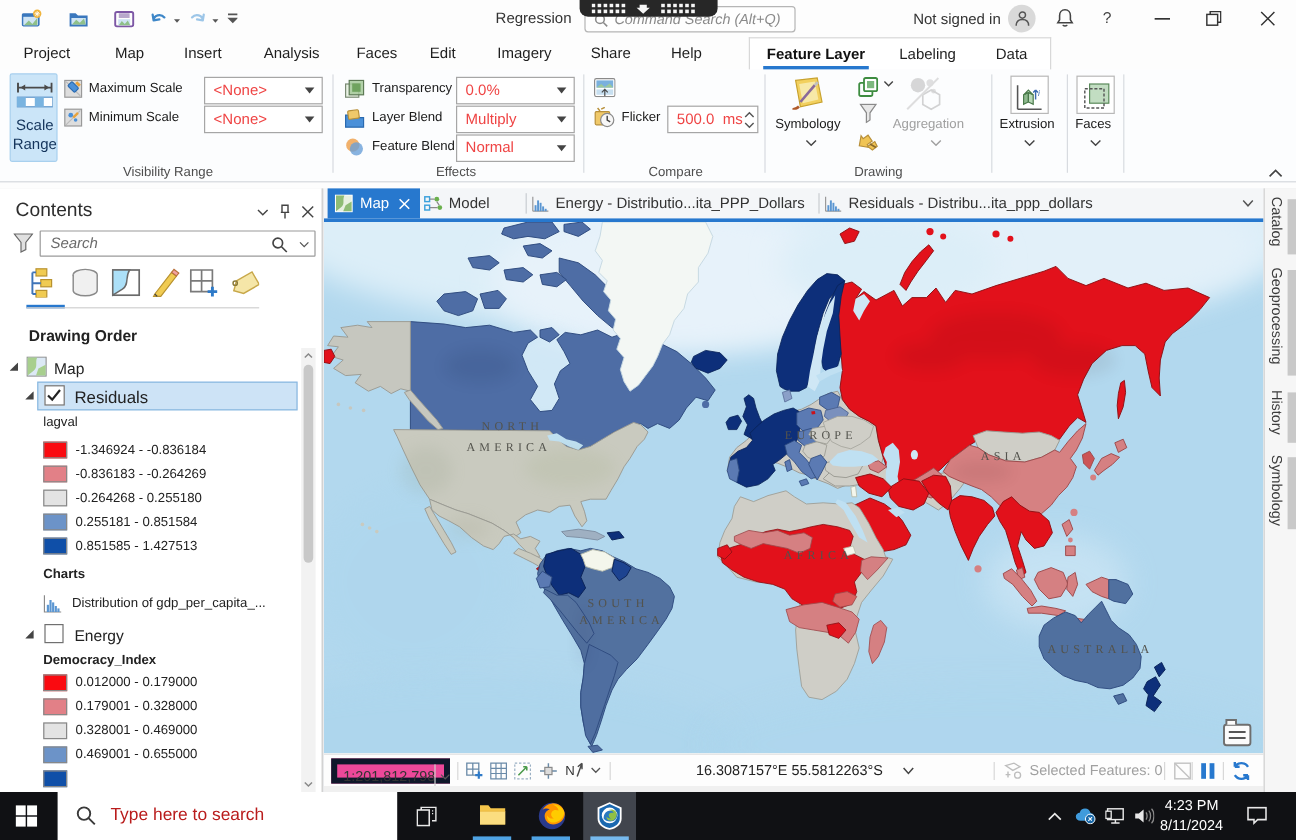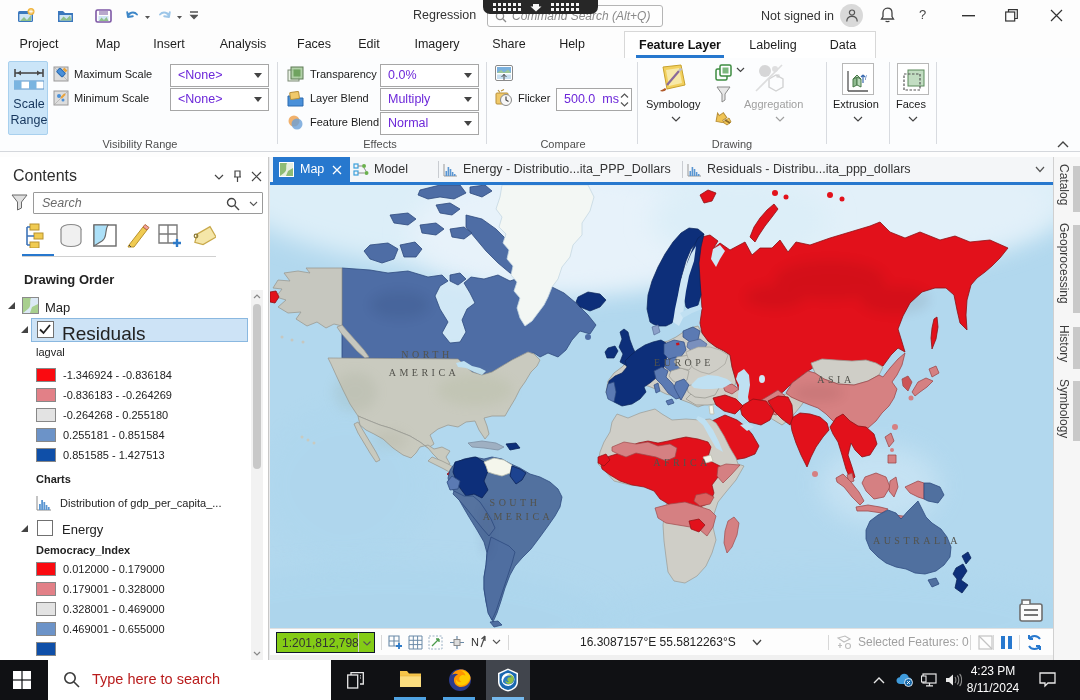--- a/index.html
+++ b/index.html
@@ -13,21 +13,21 @@
 
 
 #tabsrow { position:absolute; left:0; top:31px; width:1080px; height:27px; background:#fdfdfd; }
 .rtab { position:absolute; top:0; height:27px; line-height:27px; font-size:12.5px; color:#1e1e1e; text-align:center; }
 #ctxgroup { position:absolute; left:624px; top:0px; width:252px; height:27px; background:#ffffff; border:1px solid #d8d8d8; border-bottom:none; }
 
 
 #ribbon { position:absolute; left:0; top:58px; width:1080px; height:94px; background:#fcfdfe; border-bottom:1px solid #d4d7dc; }
 .vsep { position:absolute; top:4px; height:82px; width:1px; background:#d8dbe0; }
 .glabel { position:absolute; top:80px; height:14px; font-size:11px; color:#4e4e4e; text-align:center; }
-.combo { position:absolute; height:23px; background:#fff; border:1px solid #a6a6a6; font-size:12.5px; color:#6d28d9; line-height:21px; padding-left:7px; }
+.combo { position:absolute; height:23px; background:#fff; border:1px solid #a6a6a6; font-size:12.5px; color:#ef4444; line-height:21px; padding-left:7px; }
 .combo .arr { position:absolute; right:6px; top:8px; width:0; height:0; border-left:4px solid transparent; border-right:4px solid transparent; border-top:5px solid #444; }
 .rlbl { position:absolute; font-size:11px; color:#1a1a1a; }
 
 
 #content { position:absolute; left:0; top:157px; width:1080px; height:503px; background:#e9eaec; }
 
 
 #cpanel { position:absolute; left:0; top:0; width:269px; height:503px; background:#ffffff; border-right:1px solid #c8c8c8; }
 #cpanel .title { position:absolute; left:13px; top:10px; font-size:16px; color:#2e2e2e; }
 #searchbox { position:absolute; left:33px; top:35px; width:230px; height:22px; border:1px solid #9a9a9a; border-radius:1px; background:#fff; }
@@ -400,21 +400,21 @@
       <span class="abs treetxt" style="left:45px; top:143px; font-size:13px;">Map</span>
       <div class="abs" style="left:31px; top:161px; width:217px; height:24px; background:#cde3f6; border:1px solid #8ab8e0;"></div>
       <svg class="abs" style="left:21px; top:169px;" width="8" height="8" viewBox="0 0 8 8">
           <path d="M7,0 L7,7 L0,7 Z" fill="#444"></path>
         </svg>
       <div class="abs" style="left:37px; top:164px; width:17px; height:17px; background:#fff; border:1.5px solid #707070;">
         <svg class="abs" style="left:1px; top:2px;" width="12" height="11" viewBox="0 0 12 11">
             <path d="M1,5.5 L4.5,9 L11,1" fill="none" stroke="#222" stroke-width="1.8"></path>
           </svg>
       </div>
-      <span class="abs treetxt" style="left:62px; top:166px; font-size:19px;">Residuals</span>
+      <span class="abs treetxt" style="left:62px; top:166px; font-size:14px;">Residuals</span>
       <span class="abs treetxt" style="left:36px; top:189px;">lagval</span>
 
       <div class="sw" style="top:211px; background:#fa0a10;"></div>
         <span class="abs treetxt" style="left:63px; top:212px;">-1.346924 - -0.836184</span>
       <div class="sw" style="top:231px; background:#e28087;"></div>
         <span class="abs treetxt" style="left:63px; top:232px;">-0.836183 - -0.264269</span>
       <div class="sw" style="top:251px; background:#e3e3e3;"></div>
         <span class="abs treetxt" style="left:63px; top:252px;">-0.264268 - 0.255180</span>
       <div class="sw" style="top:271px; background:#6c93c8;"></div>
         <span class="abs treetxt" style="left:63px; top:272px;">0.255181 - 0.851584</span>
@@ -735,21 +735,21 @@
 
 <g>
 <rect x="750" y="419" width="22" height="17" rx="2" fill="#fbfbfb" stroke="#6e6e6e" stroke-width="1.6"></rect>
 <path d="M752,419 L752,415 L760,415 L760,419" fill="#fbfbfb" stroke="#6e6e6e" stroke-width="1.6"></path>
 <line x1="754" y1="425" x2="768" y2="425" stroke="#555" stroke-width="1.6"></line>
 <line x1="754" y1="430" x2="768" y2="430" stroke="#555" stroke-width="1.6"></line>
 </g>
 </svg>
       </div>
       <div id="statusbar">
-        <div class="abs" style="left:6px; top:3px; width:99px; height:21px; border:1px solid #0f172a; background:#84cc16;">
+        <div class="abs" style="left:6px; top:3px; width:99px; height:21px; border:5px solid #0f172a; background:#ec4899;">
           <span class="abs" style="left:5px; top:3px; font-size:12px;">1:201,812,798</span>
           <div class="abs" style="left:81px; top:0px; width:1px; height:19px; background:#d0d0d0;"></div>
           <svg class="abs" style="left:86px; top:8px;" width="8" height="5" viewBox="0 0 8 5">
               <path d="M0.5,0.5 L4,4 L7.5,0.5" fill="none" stroke="#555" stroke-width="1.1"></path>
             </svg>
         </div>
         <div class="abs" style="left:111px; top:6px; width:1px; height:15px; background:#d8d8d8;"></div>
         <svg class="abs" style="left:118px; top:6px;" width="15" height="15" viewBox="0 0 15 15">
             <path d="M1,1 L11,1 L11,11 L1,11 Z M6,1 L6,11 M1,6 L11,6" fill="none" stroke="#6a8aa8" stroke-width="1.1"></path>
             <path d="M11,8 L11,14 M8,11 L14,11" stroke="#2e7ac8" stroke-width="1.8"></path>

